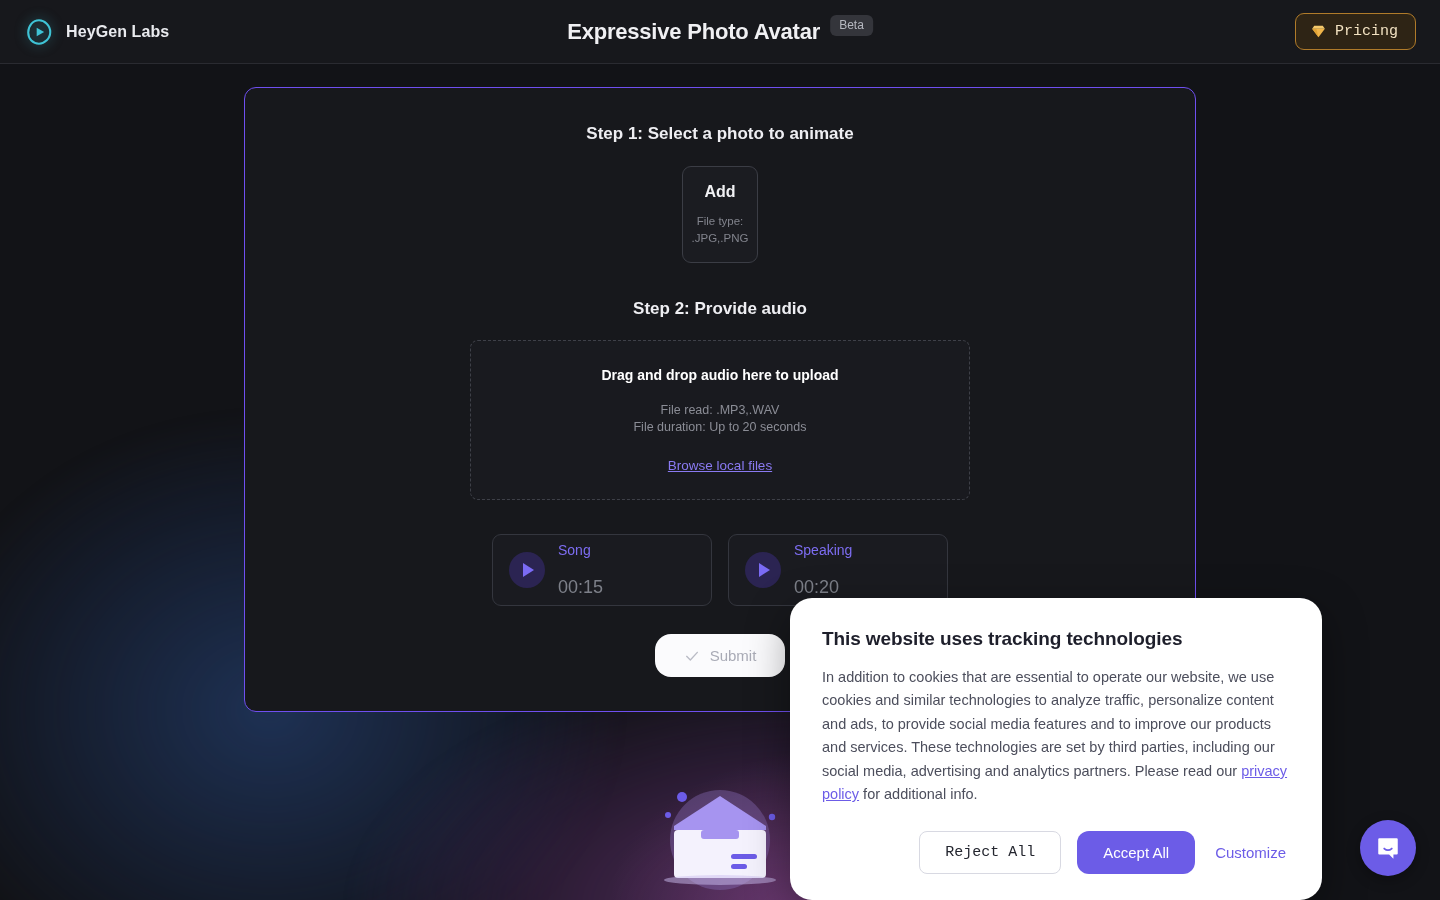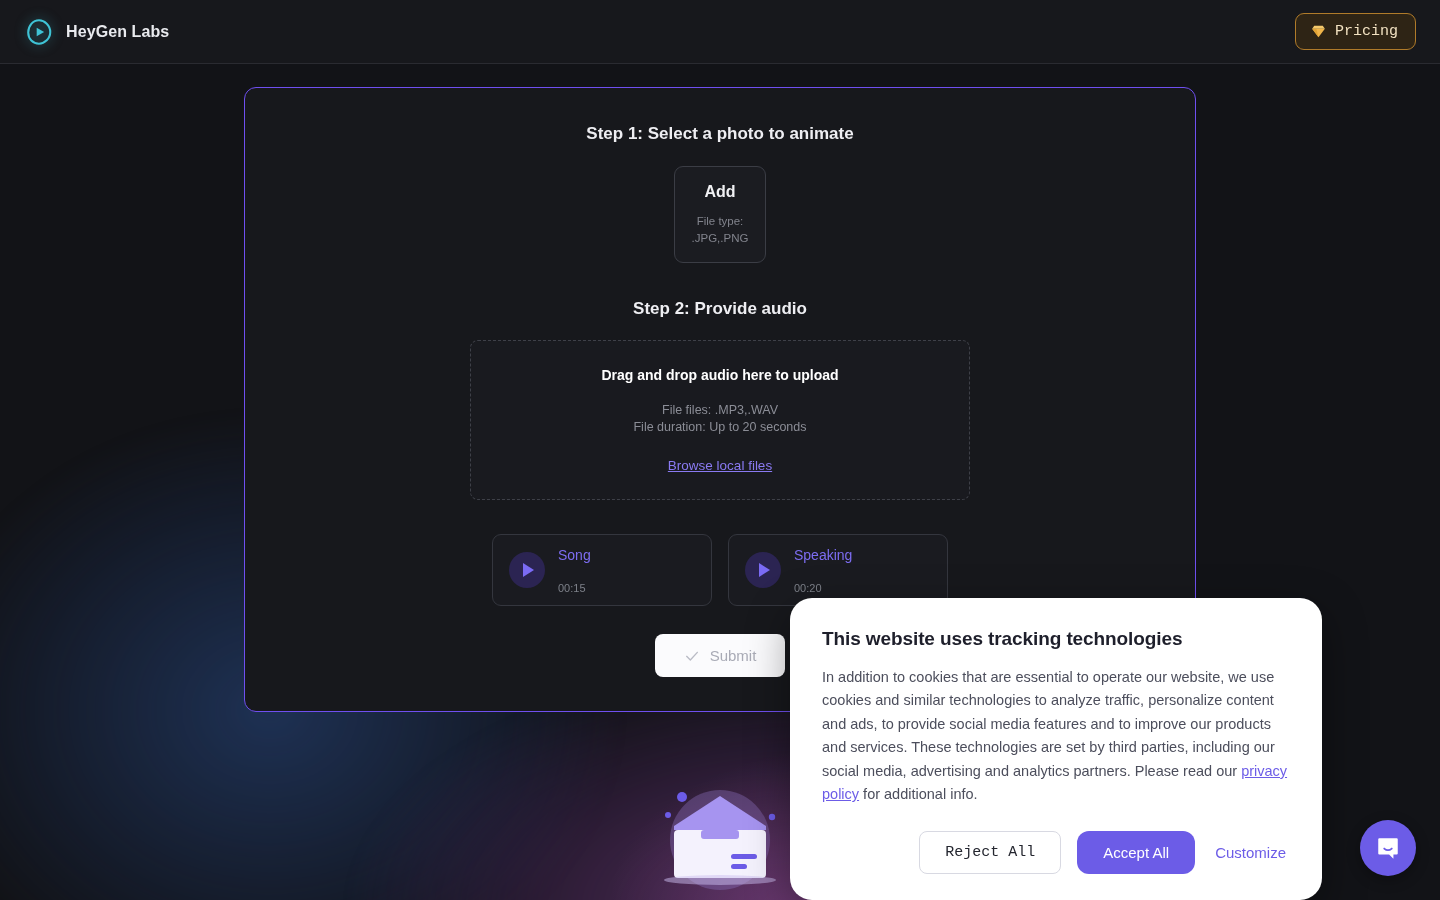--- a/index.html
+++ b/index.html
@@ -140,21 +140,21 @@
 
   .step-title {
     text-align: center;
     font-size: 17px;
     font-weight: bold;
     color: #eeeef2;
   }
 
   .add-box {
     margin: 22px auto 0;
-    width: 92px;
+    width: 76px;
     height: 97px;
     border: 1px solid #3b3d45;
     border-radius: 9px;
     background: #1b1c21;
     display: flex;
     flex-direction: column;
     align-items: center;
     justify-content: center;
     cursor: pointer;
   }
@@ -237,34 +237,34 @@
   .play-tri {
     width: 0;
     height: 0;
     border-left: 11px solid #7b6bf5;
     border-top: 7px solid transparent;
     border-bottom: 7px solid transparent;
     margin-left: 3px;
   }
   .audio-meta { display: flex; flex-direction: column; gap: 3px; }
   .audio-name { font-size: 14px; color: #7d6df2; }
-  .audio-time { font-size: 11px; color: #7d8089; margin-top: 16px; }
+  .audio-time { font-size: 18px; color: #7d8089; margin-top: 16px; }
 
   .submit-row {
     margin-top: 28px;
     display: flex;
     justify-content: center;
   }
   .submit-btn {
     display: inline-flex;
     align-items: center;
     gap: 10px;
     background: #fbfbfd;
     border: none;
-    border-radius: 8px;
+    border-radius: 16px;
     padding: 13px 29px;
     font-size: 15px;
     color: #a9abb6;
     cursor: not-allowed;
     font-family: inherit;
   }
   .check-icon { width: 16px; height: 16px; display: block; }
 
   
   .empty-state {
@@ -372,20 +372,24 @@
 
 <div class="header">
   <div class="brand">
     <svg class="brand-logo" viewBox="0 0 32 32">
       <path d="M16 3.5 C22 3.5 28 9 28 16 C28 23 22 28.5 16 28.5 C9.5 28.5 4.5 23.5 4.5 16.5 C4.5 9.5 9.5 3.5 16 3.5 Z" fill="none" stroke="#3fc4d6" stroke-width="2.2" stroke-linejoin="round"></path>
       <path d="M13.5 11.5 L21.5 16 L13.5 20.5 Z" fill="#3fc4d6"></path>
     </svg>
     <span class="brand-name">HeyGen Labs</span>
   </div>
 
+  <div class="header-center">
+    <span class="page-title">Expressive Photo Avatar</span>
+    <span class="beta-badge">Beta</span>
+  </div>
 
   <div class="header-right">
     <button class="pricing-btn">
       <svg class="gem-icon" viewBox="0 0 24 24">
         <path d="M3 8 L21 8 L12 20 Z" fill="#f0b54a"></path>
         <path d="M6 4 L18 4 L21 8 L3 8 Z" fill="#f5c96b"></path>
         <path d="M3 8 L12 20 L9 8 Z" fill="#e0a235"></path>
       </svg>
       <span>Pricing</span>
     </button>
@@ -402,21 +406,21 @@
       <span>File type:</span><br>
       <span>.JPG,.PNG</span>
     </div>
   </div>
 
   <div class="step-title step2-title">Step 2: Provide audio</div>
 
   <div class="dropzone">
     <div class="dz-title">Drag and drop audio here to upload</div>
     <div class="dz-sub">
-      <span>File files: .MP3,.WAV</span><br>
+      <span>File read: .MP3,.WAV</span><br>
       <span>File duration: Up to 20 seconds</span>
     </div>
     <div class="dz-link">Browse local files</div>
   </div>
 
   <div class="audio-row">
     <div class="audio-card">
       <div class="play-circle">
           <div class="play-tri"></div>
         </div>

